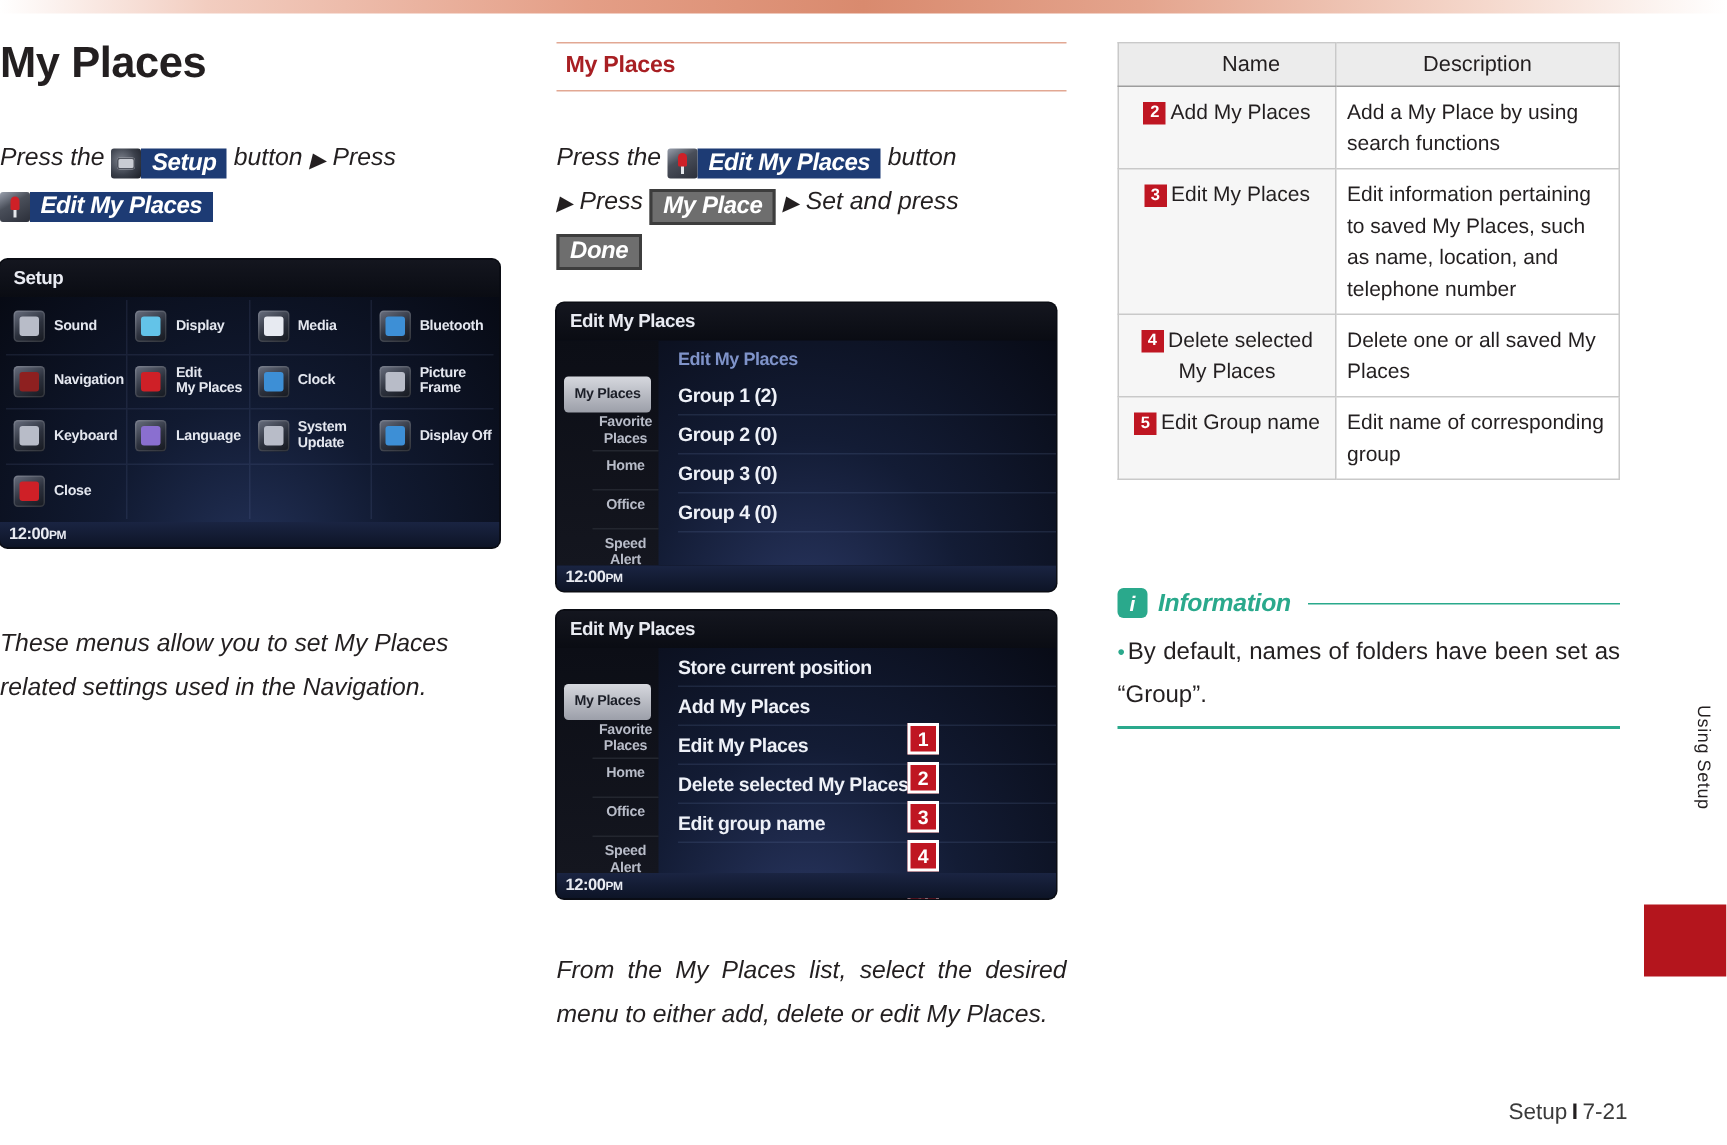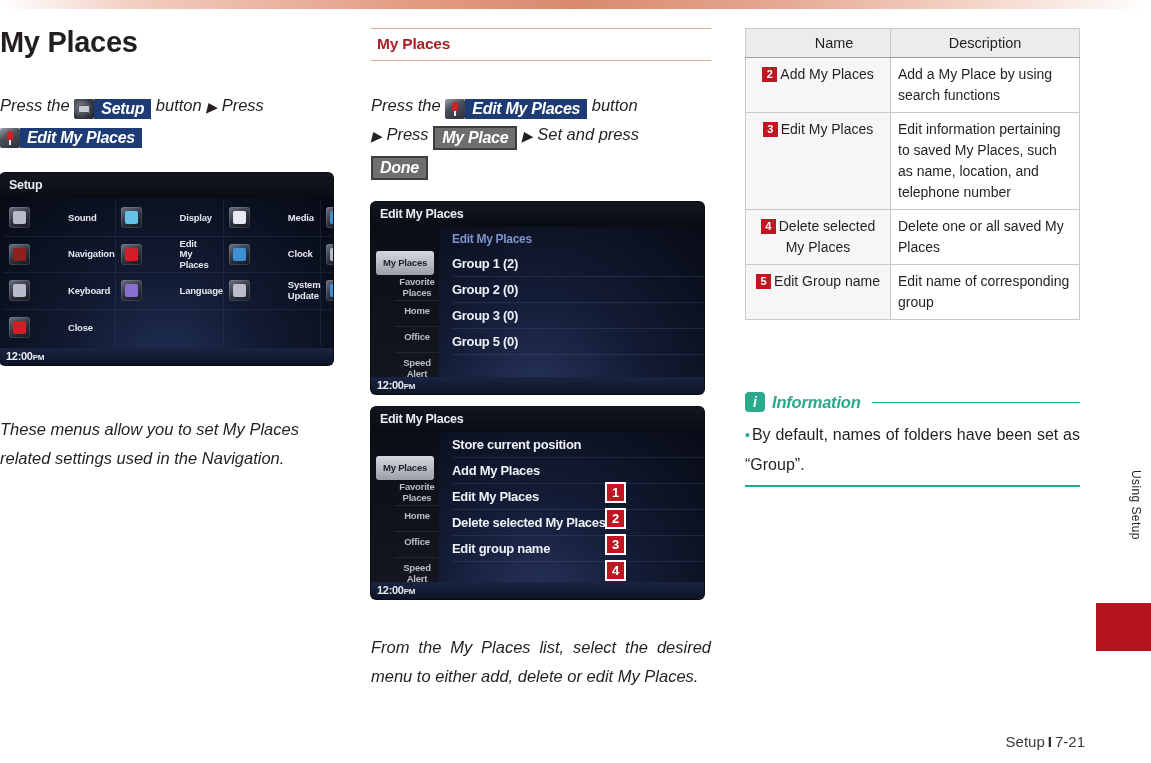--- a/index.html
+++ b/index.html
@@ -273,21 +273,20 @@
   .sg-ico.c-dkred i { background: #8e2020; }
   .sg-ico.c-gray  i { background: #b8bcc8; }
   .sg-ico.c-purple i { background: #8a6fd0; }
   .sg-ico.c-white i { background: #e7eaf1; }
   .sg-lab {
     color: #e4e7ef;
     font-size: 9.5px;
     font-weight: bold;
     line-height: 10.5px;
     letter-spacing: -0.2px;
-    margin-left: 32px;
   }
 
   
   .callouts {
     position: absolute;
     left: 234px;
     top: 50px;
   }
   .callout {
     width: 21px; height: 21px;
@@ -571,21 +570,21 @@
 Places</div>
         <div class="side-item">Home</div>
         <div class="side-item">Office</div>
         <div class="side-item">Speed Alert</div>
       </div>
       <div class="dev-list">
         <div class="list-caption">Edit My Places</div>
         <div class="list-row">Group 1 (2)</div>
         <div class="list-row">Group 2 (0)</div>
         <div class="list-row">Group 3 (0)</div>
-        <div class="list-row">Group 5 (0)</div>
+        <div class="list-row">Group 4 (0)</div>
       </div>
     </div>
     <div class="dev-clock"><span>12:00</span><span class="pm">PM</span></div>
   </div>
 
   <div class="device" style="margin-top:13px;">
     <div class="dev-title">Edit My Places</div>
     <div class="dev-body">
       <div class="dev-side">
         <div class="side-item active">My Places</div>

